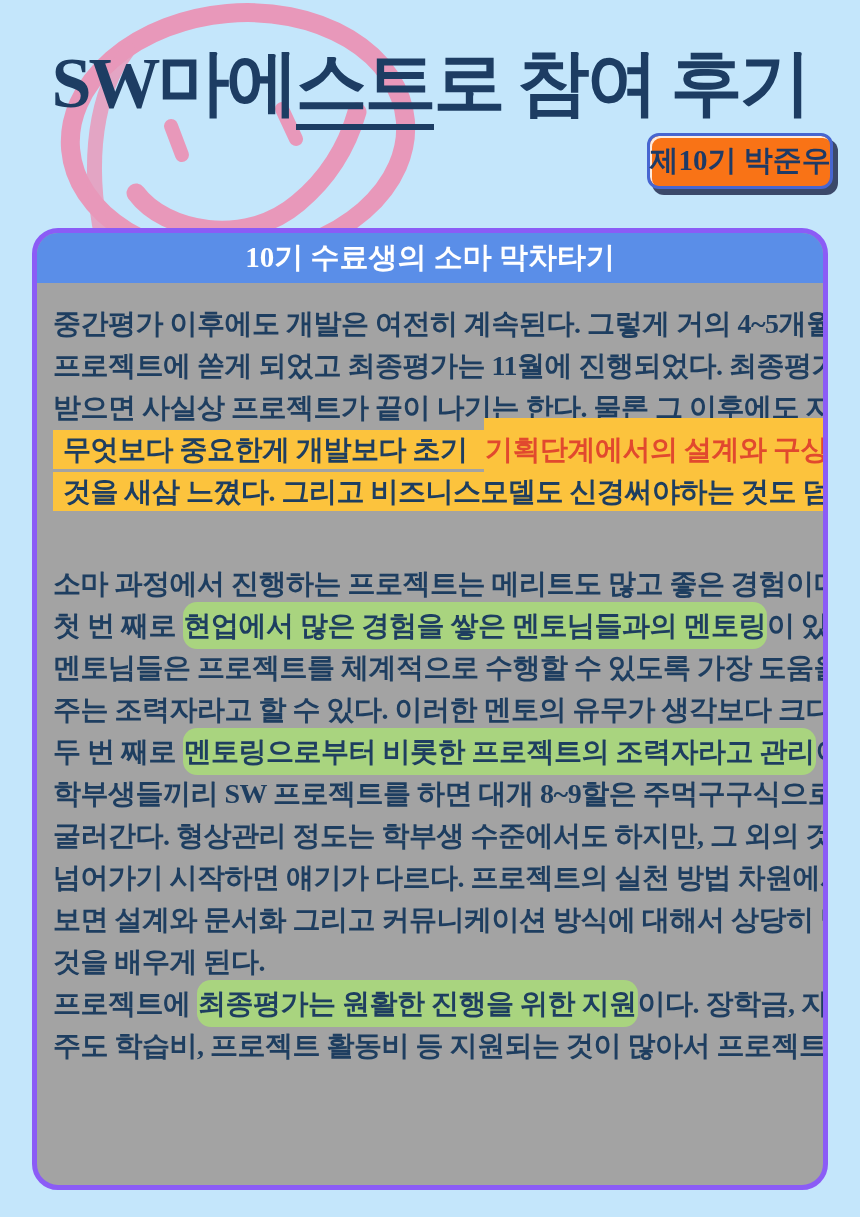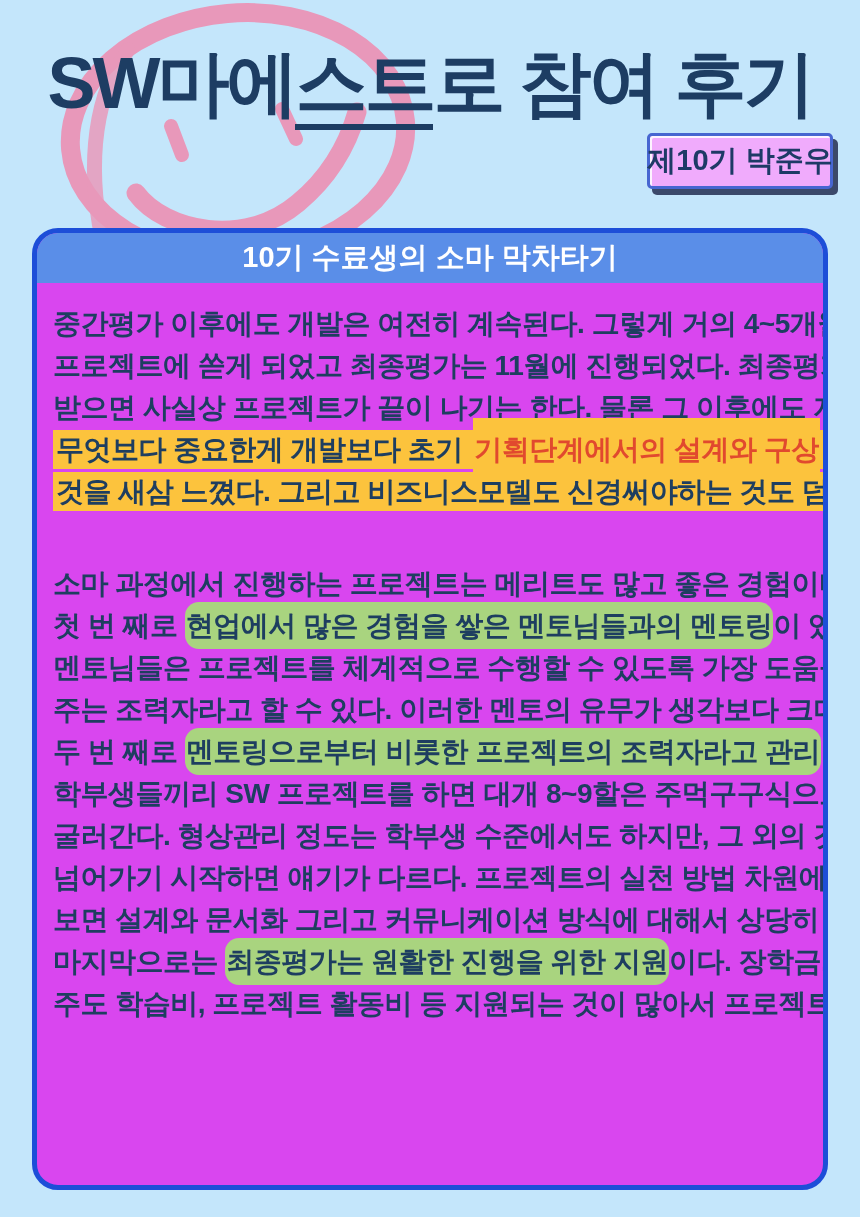--- a/index.html
+++ b/index.html
@@ -2,21 +2,21 @@
 <html><head>
 <meta charset="utf-8">
 <style>
   * { margin:0; padding:0; box-sizing:border-box; }
   html,body { background:#9bbdd4; }
   .page {
     position:relative;
     width:860px; height:1217px;
     background:#c4e6fb;
     overflow:hidden;
-    font-family:Liberation Sans, sans-serif;
+    font-family:Liberation Serif, serif;
     margin:0 auto;
   }
   
   .smiley {
     position:absolute; left:0; top:0; z-index:0;
     pointer-events:none;
   }
   
   .title {
     position:absolute; top:36px; left:0; right:0; z-index:2;
@@ -25,56 +25,56 @@
     color:#1d3d63;
     line-height:94px;
     white-space:nowrap;
   }
   .title .u { border-bottom:6px solid #1d3d63; padding-bottom:1px; }
   
   .badge {
     position:absolute; z-index:2;
     left:647px; top:133px;
     width:186px; height:56px;
-    background:#f0abfc;
+    background:#f97316;
     border:3px solid #4766d1;
-    border-radius:5px;
+    border-radius:12px;
     box-shadow:5px 6px 0 rgba(35,45,80,0.85), inset 2px 2px 0 rgba(255,255,255,0.85);
     display:flex; align-items:center; justify-content:center;
     font-size:29px; font-weight:700; color:#1e3a66;
     white-space:nowrap;
   }
   
   .card {
     position:absolute; z-index:3;
     left:32px; top:228px;
     width:796px; height:962px;
-    background:#d946ef;
-    border:5px solid #1d4ed8;
+    background:#a3a3a3;
+    border:5px solid #8b5cf6;
     border-radius:26px;
     overflow:hidden;
   }
   .card-header {
     background:#5a8ee8;
     height:50px;
     display:flex; align-items:center; justify-content:center;
     color:#ffffff;
     font-size:29px; font-weight:800;
     letter-spacing:0px;
   }
   .card-body {
     padding:20px 16px 0 16px;
     font-size:28px; font-weight:600;
     color:#1e3e60;
     letter-spacing:-0.5px;
   }
   .line { line-height:42px; height:42px; white-space:nowrap; }
   .line.gap { height:50px; }
   .s-n  { color:#1e3e60; }
-  .s-y  { background:#fcc33d; color:#1e3e60; padding:4px 3px; }
+  .s-y  { background:#fcc33d; color:#1e3e60; padding:4px 10px; }
   .s-yr { background:#fcc33d; color:#e1492e; padding:16px 1px; }
   .s-g  { background:#a9d47f; color:#1e3e60; padding:8px 1px;border-radius:14px; }
 </style>
 </head>
 <body>
 
 <div class="page">
 
   <svg class="smiley" width="470" height="260" viewBox="0 0 470 260" aria-hidden="true">
     <g fill="none" stroke="#f088ac" stroke-linecap="round" opacity="0.82">
@@ -105,18 +105,19 @@
         <div class="line gap"></div>
         <div class="line"><span class="s-n">소마 과정에서 진행하는 프로젝트는 메리트도 많고 좋은 경험이다.</span></div>
         <div class="line"><span class="s-n">첫 번 째로 </span><span class="s-g">현업에서 많은 경험을 쌓은 멘토님들과의 멘토링</span><span class="s-n">이 있다.</span></div>
         <div class="line"><span class="s-n">멘토님들은 프로젝트를 체계적으로 수행할 수 있도록 가장 도움을</span></div>
         <div class="line"><span class="s-n">주는 조력자라고 할 수 있다. 이러한 멘토의 유무가 생각보다 크다.</span></div>
         <div class="line"><span class="s-n">두 번 째로 </span><span class="s-g">멘토링으로부터 비롯한 프로젝트의 조력자라고 관리</span><span class="s-n">이다.</span></div>
         <div class="line"><span class="s-n">학부생들끼리 SW 프로젝트를 하면 대개 8~9할은 주먹구구식으로</span></div>
         <div class="line"><span class="s-n">굴러간다. 형상관리 정도는 학부생 수준에서도 하지만, 그 외의 것들로</span></div>
         <div class="line"><span class="s-n">넘어가기 시작하면 얘기가 다르다. 프로젝트의 실천 방법 차원에서</span></div>
         <div class="line"><span class="s-n">보면 설계와 문서화 그리고 커뮤니케이션 방식에 대해서 상당히 많은</span></div>
-        <div class="line"><span class="s-n">마지막으로는 </span><span class="s-g">최종평가는 원활한 진행을 위한 지원</span><span class="s-n">이다. 장학금, 자기</span></div>
+        <div class="line"><span class="s-n">것을 배우게 된다.</span></div>
+        <div class="line"><span class="s-n">프로젝트에 </span><span class="s-g">최종평가는 원활한 진행을 위한 지원</span><span class="s-n">이다. 장학금, 자기</span></div>
         <div class="line"><span class="s-n">주도 학습비, 프로젝트 활동비 등 지원되는 것이 많아서 프로젝트 수행</span></div>
       </div>
   </div>
 
 </div>
 
 </body></html>

